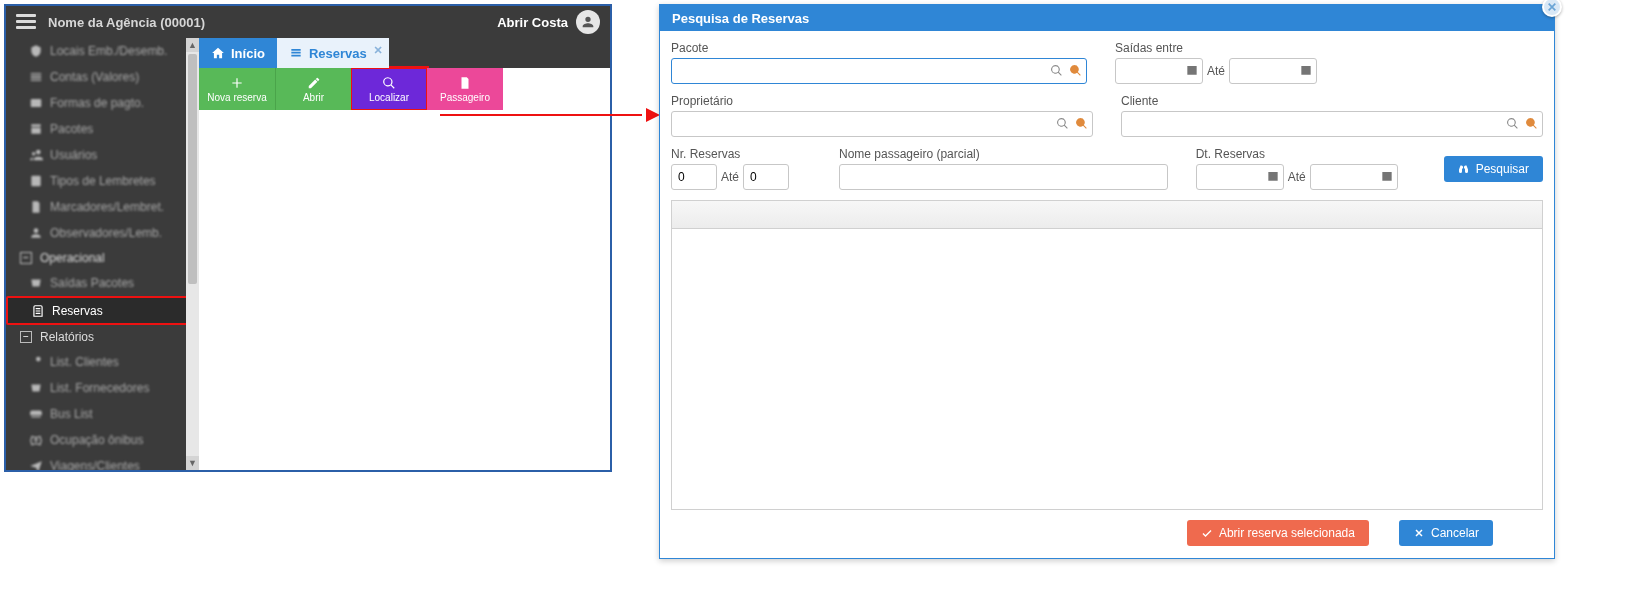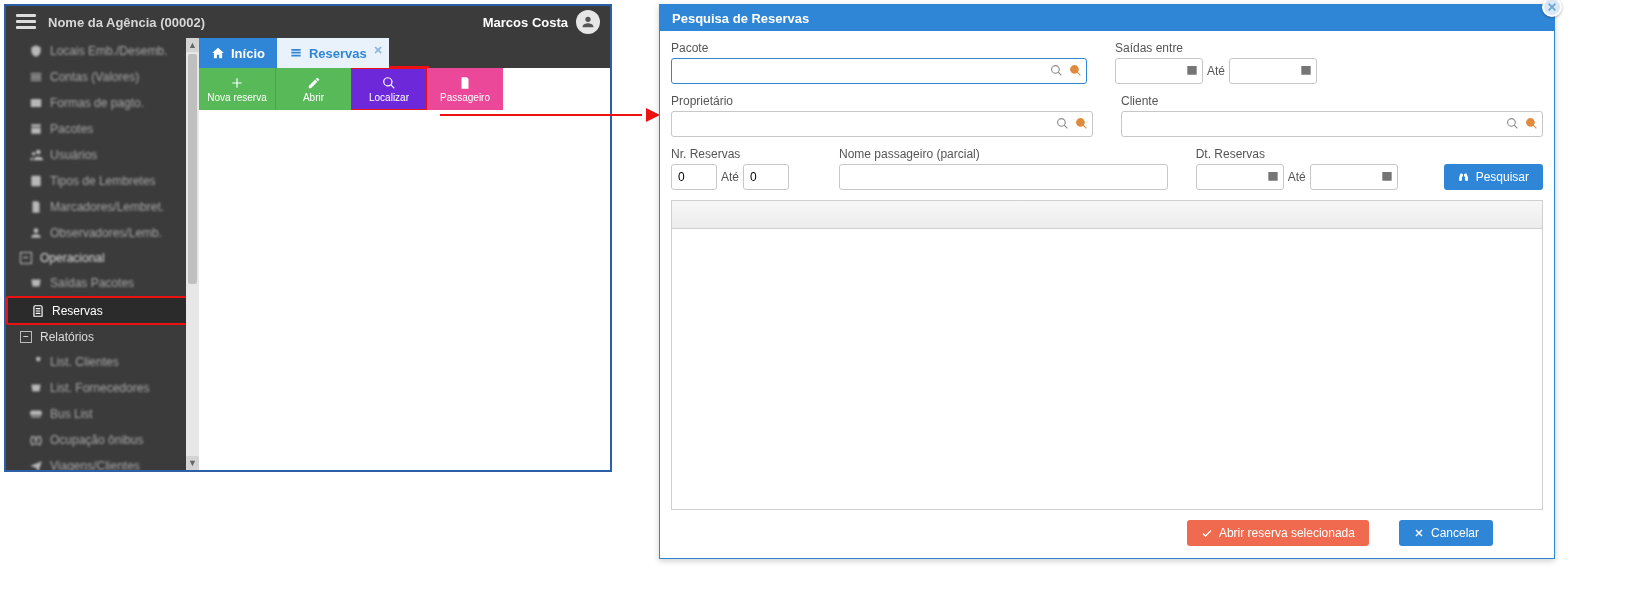--- a/index.html
+++ b/index.html
@@ -88,22 +88,22 @@
 </head>
 <body>
 
 <div class="app">
   <div class="app-header">
     <div class="hamburger">
         <div></div>
         <div></div>
         <div></div>
       </div>
-    <div class="app-title">Nome da Agência (00002)</div>
-    <div class="app-user">Marcos Costa</div>
+    <div class="app-title">Nome da Agência (00001)</div>
+    <div class="app-user">Abrir Costa</div>
     <div class="avatar-circle">
       <svg viewBox="0 0 24 24">
           <path d="M12 12a4 4 0 1 0-4-4 4 4 0 0 0 4 4zm0 2c-3 0-8 1.5-8 4.5V20h16v-1.5c0-3-5-4.5-8-4.5z"></path>
         </svg>
     </div>
   </div>
   <div class="app-body">
     <div class="sidebar">
 
       <div class="side-item blur">
@@ -383,21 +383,21 @@
             <span>
                 <svg viewBox="0 0 24 24" fill="#e08a3c">
                   <path d="M10 2a8 8 0 0 1 6.32 12.9l5.39 5.4-1.41 1.41-5.4-5.39A8 8 0 1 1 10 2zm-1 5h2v2h2v2h-2v2H9v-2H7V9h2z"></path>
                 </svg>
               </span>
           </div>
         </div>
       </div>
     </div>
 
-    <div class="form-row" style="align-items:flex-end">
+    <div class="form-row" style="align-items:center">
       <div class="fgroup" style="width:140px">
         <label>Nr. Reservas</label>
         <div class="date-pair">
           <div class="num-input"><input type="text" value="0" style=""></div>
           <span class="ate">Até</span>
           <div class="num-input"><input type="text" value="0" style=""></div>
         </div>
       </div>
       <div class="fgroup" style="flex:1">
         <label>Nome passageiro (parcial)</label>

